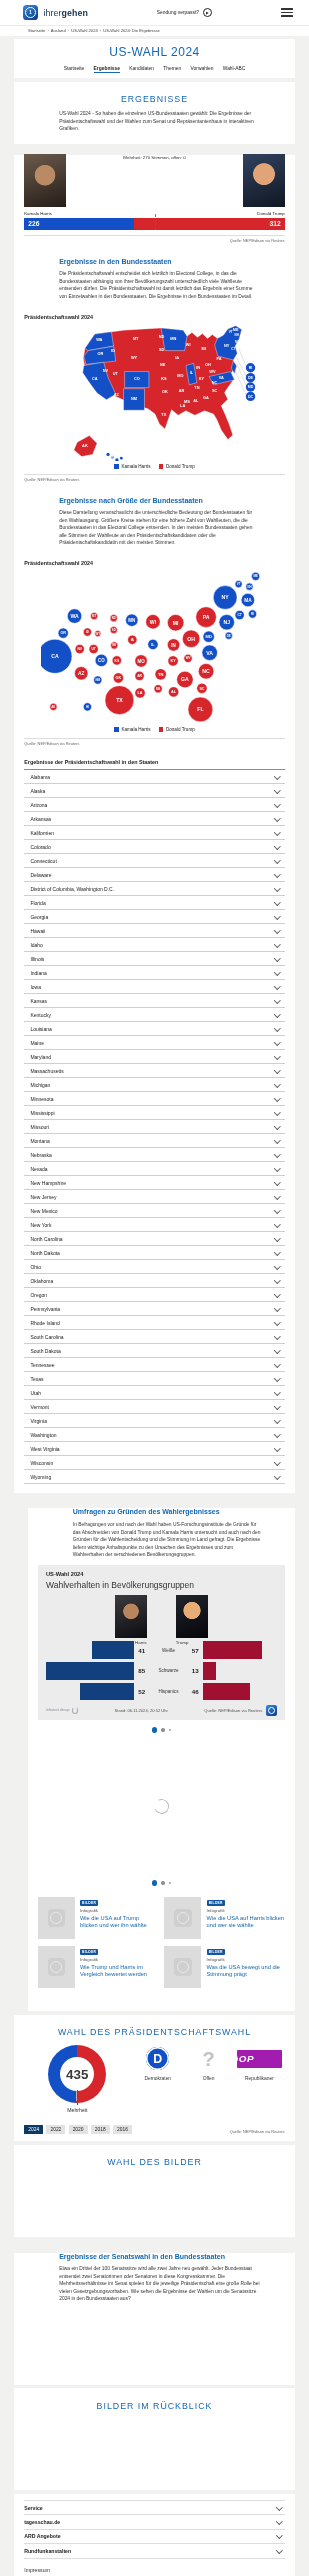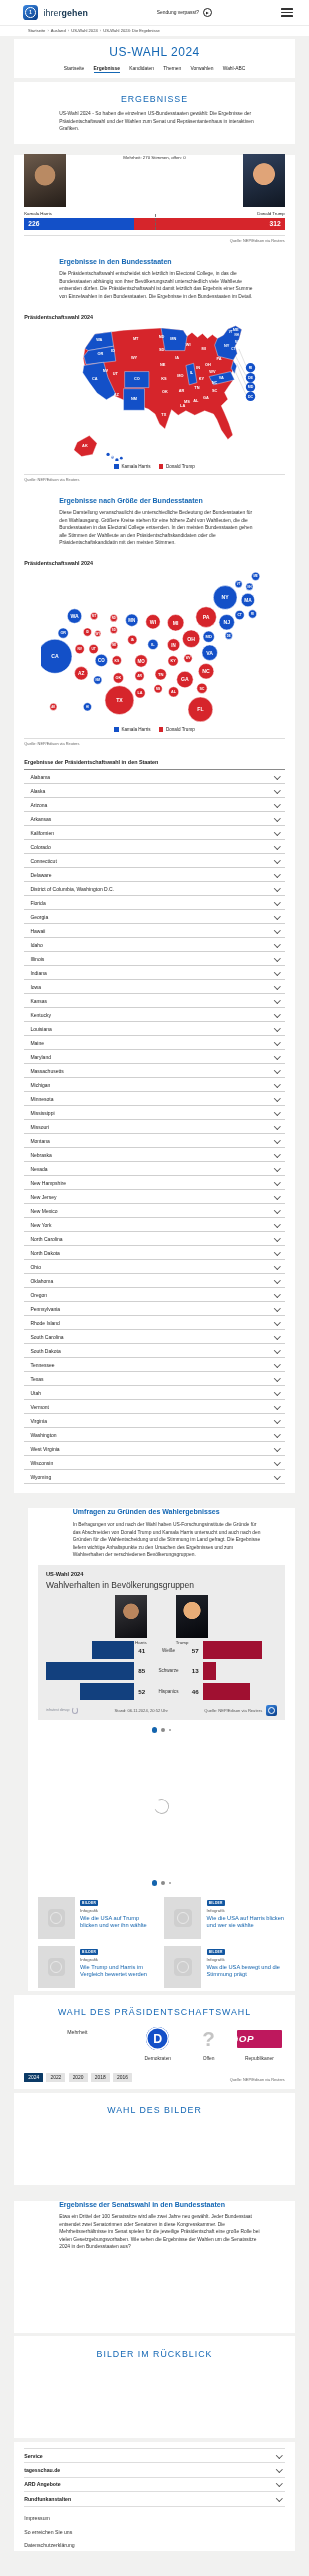--- a/index.html
+++ b/index.html
@@ -91,21 +91,21 @@
          background:conic-gradient(#d6252b 0 50.3%,#b5b5b5 50.3% 50.7%,#1350c8 50.7% 100%);}
   .donut:after{content:"";position:absolute;inset:12px;background:#fff;border-radius:50%;}
   .donut .num{position:absolute;inset:0;display:flex;align-items:center;justify-content:center;font-size:13.4px;font-weight:700;color:#3a3a3a;z-index:2;}
   .donut .dash{position:absolute;left:50%;bottom:-2.1px;height:15.5px;border-left:1px dashed #555;z-index:1;}
   .donutLbl{font-size:5.2px;color:#333;margin-top:4.1px;}
   .hStats{flex:1;margin-left:21.6px;margin-right:0;}
   .hLogos{display:grid;grid-template-columns:1fr 1fr 1fr;align-items:center;justify-items:center;height:27px;}
   .dLogo{width:23px;height:23px;border-radius:50%;background:#1350c8;color:#fff;display:flex;align-items:center;justify-content:center;
          font-size:12.4px;font-weight:800;box-shadow:inset 0 0 0 1.5px #fff,inset 0 0 0 3.1px #1350c8;}
   .qMark{font-size:20.6px;font-weight:800;color:#c4c4c4;}
-  .gopLogo{width:45px;height:18.5px;background:#be185d;border-radius:1px;color:#fff;display:flex;align-items:center;justify-content:center;
+  .gopLogo{width:45px;height:18.5px;background:#a21caf;border-radius:1px;color:#fff;display:flex;align-items:center;justify-content:center;
            font-size:9.8px;font-weight:800;font-style:italic;letter-spacing:0.5px;gap:28px;}
   .gopLogo s{text-decoration:none;font-size:4.1px;margin-left:1px;font-style:normal;}
   .hNums{display:grid;grid-template-columns:1fr 1fr 1fr;justify-items:center;font-size:10.8px;color:#333;border-top:0.5px solid #ddd;border-bottom:0.5px solid #ddd;padding:4.1px 0;margin-top:2.1px;}
   .hLbls{display:grid;grid-template-columns:1fr 1fr 1fr;justify-items:center;font-size:4.9px;color:#333;padding-top:4.1px;}
   .yearsRow{display:flex;align-items:flex-end;margin-top:11.3px;padding-bottom:7.2px;}
   .yBtn{font-size:4.9px;padding:2.1px 4.1px;background:#e3e3e3;color:#222;margin-right:3.1px;border-radius:0.5px;}
   .yBtn.act{background:#0b3a66;color:#fff;}
   .yearsRow .src{margin-left:auto;margin-top:0;}
   .fRow{display:flex;align-items:center;justify-content:space-between;height:13.4px;border-bottom:0.5px solid #ddd;font-size:5.2px;font-weight:700;color:#222;}
   .fLink{font-size:5.2px;color:#333;padding:3.6px 0;}
@@ -578,21 +578,21 @@
         <span class="chev"></span>
       </div>
       <div class="sRow">
         <span>Wyoming</span>
         <span class="chev"></span>
       </div>
     </div>
 </div>
 <div class="gap"></div>
 
-<div class="card" style="padding-bottom:3px;margin-left:28px;">
+<div class="card" style="padding-bottom:23px;margin-left:28px;">
   <div class="subHead" style="margin-top:12.4px;">Umfragen zu Gründen des Wahlergebnisses</div>
   <div class="para">In Befragungen vor und nach der Wahl haben US-Forschungsinstitute die Gründe für das Abschneiden von Donald Trump und Kamala Harris untersucht und auch nach den Gründen für die Wahlentscheidung und die Stimmung im Land gefragt. Die Ergebnisse liefern wichtige Anhaltspunkte zu den Ursachen des Ergebnisses und zum Wahlverhalten der verschiedenen Bevölkerungsgruppen.</div>
 
   <div class="panel">
     <div class="kick">US-Wahl 2024</div>
     <div class="panelTitle">Wahlverhalten in Bevölkerungsgruppen</div>
     <div class="pPhotos">
       <div class="pPh">
           <div class="img i-harris"></div>
         <div class="lbl ra">Harris</div>
@@ -686,20 +686,24 @@
         <div><span class="badge">BILDER</span><div class="tKick">Infografik</div><div class="tTitle">Was die USA bewegt und die Stimmung prägt</div></div>
       </div>
     </div>
 </div>
 <div class="gap"></div>
 
 <div class="card">
   <div class="secHead">WAHL DES PRÄSIDENTSCHAFTSWAHL</div>
   <div class="houseRow">
     <div class="donutBox">
+      <div class="donut">
+        <span class="num">435</span>
+        <span class="dash"></span>
+      </div>
       <div class="donutLbl">Mehrheit</div>
     </div>
     <div class="hStats">
       <div class="hLogos">
         <span class="dLogo">D</span>
         <span class="qMark">?</span>
         <span class="gopLogo">
             <span>GOP</span>
             <s>⬤</s>
           </span>

